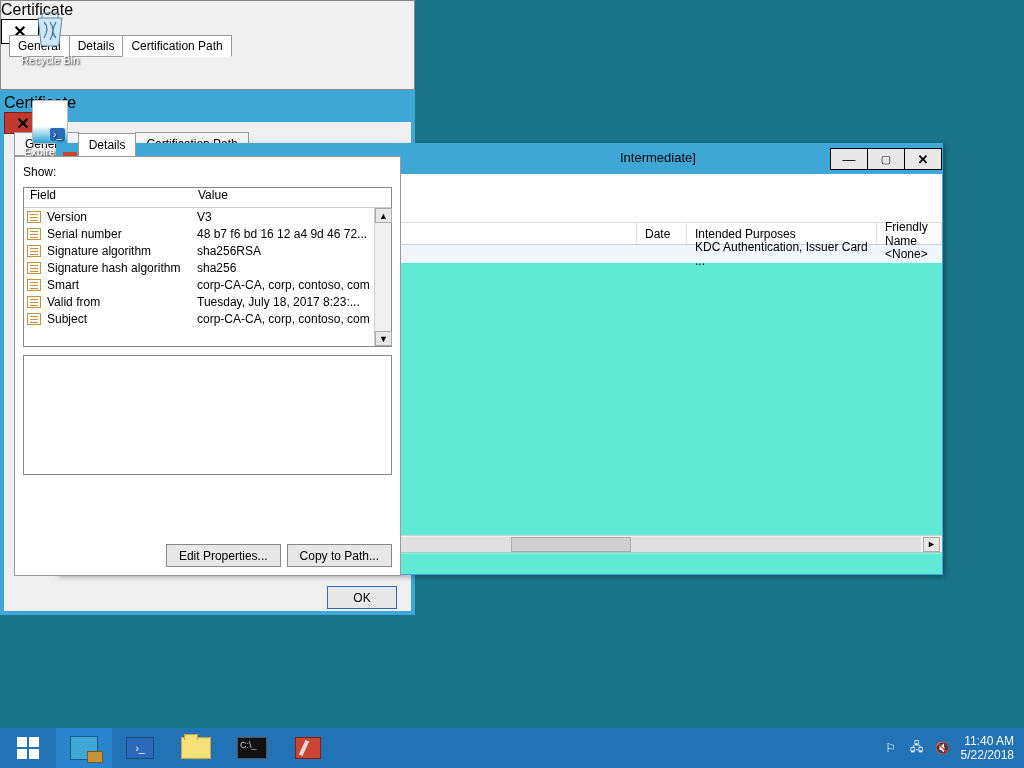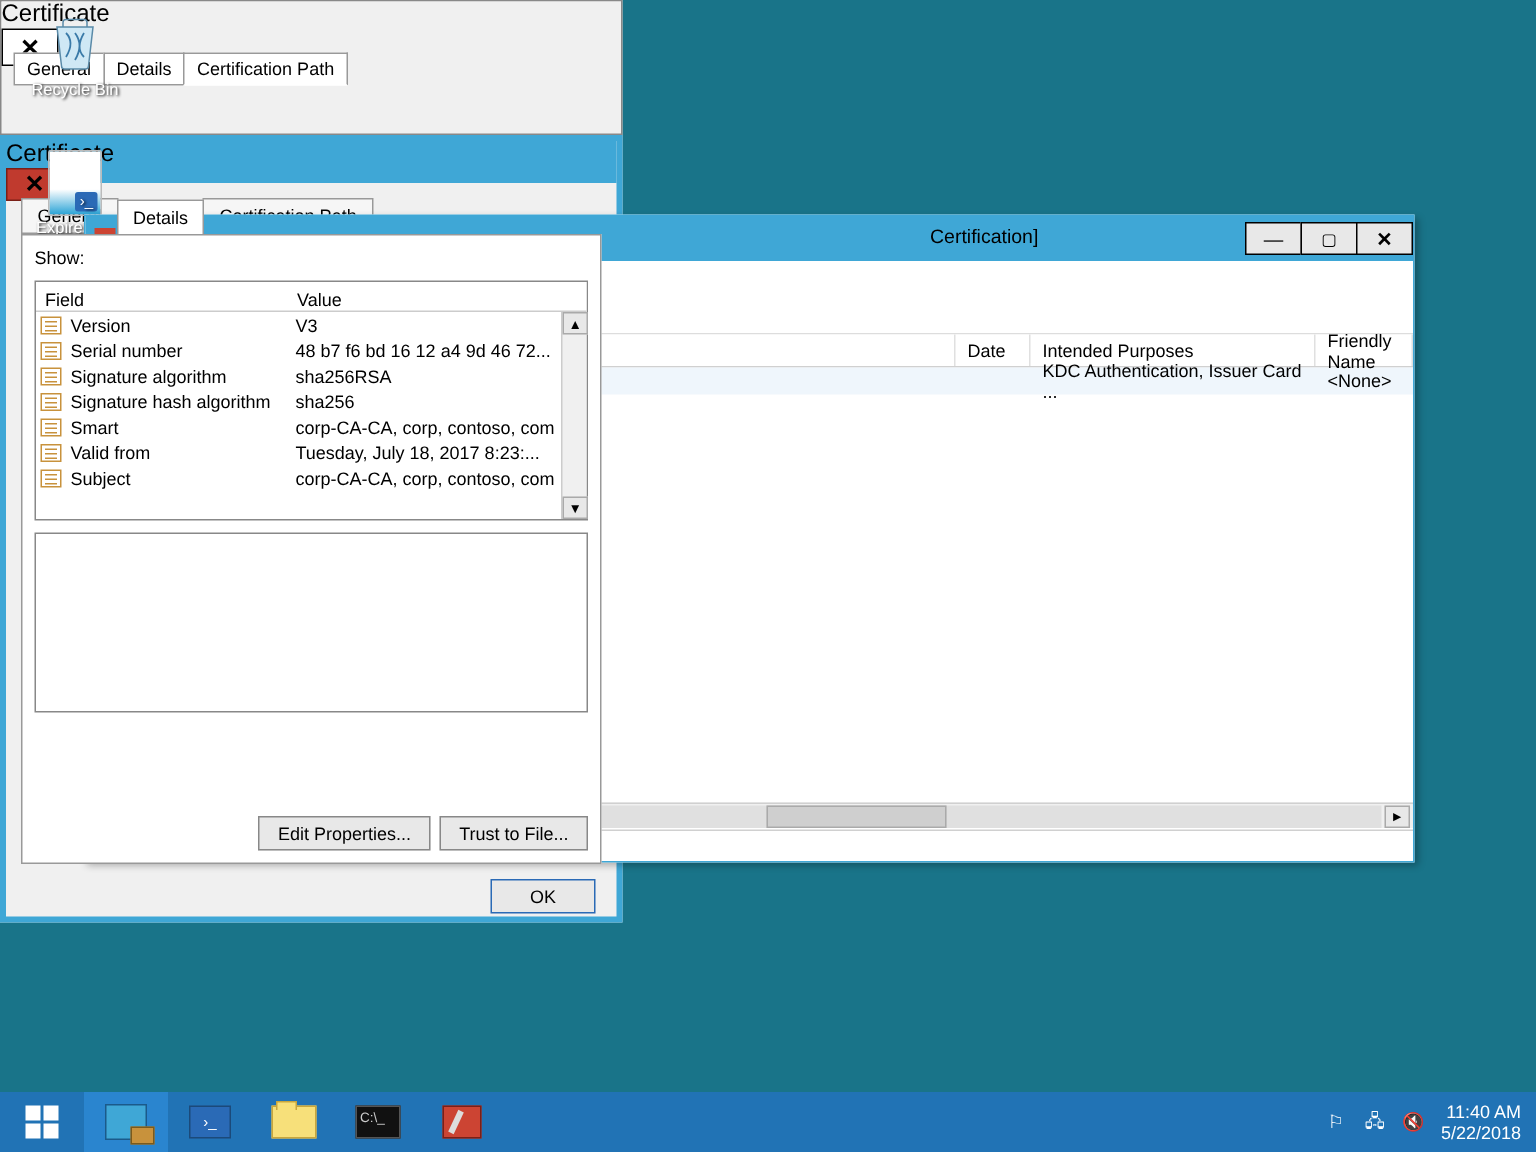--- a/index.html
+++ b/index.html
@@ -8,21 +8,21 @@
 
 .desk-icon { position:absolute; width:80px; text-align:center; color:#fff; font-size:11px; text-shadow:1px 1px 2px #000; }
 .desk-icon .glyph { width:48px; height:48px; margin:0 auto 2px; display:flex; align-items:center; justify-content:center; font-size:32px; }
 .recycle { left:10px; top:4px; }
 .expirete { left:10px; top:100px; }
 .recycle .glyph svg { width:40px; height:40px; }
 .expirete .glyph { background:linear-gradient(#fff 60%, #2aa3d6); border-radius:2px; width:36px; height:44px; position:relative; border:1px solid #bbb; }
 .expirete .glyph::after{content:"›_";position:absolute;bottom:2px;right:2px;color:#fff;background:#2a6ab6;font-size:10px;padding:1px 3px;border-radius:2px;}
 
 
-.win { position:absolute; background:#ffffff; border:1px solid #3fa7d6; box-shadow:2px 2px 5px rgba(0,0,0,.3); }
+.win { position:absolute; background:#5eead4; border:1px solid #3fa7d6; box-shadow:2px 2px 5px rgba(0,0,0,.3); }
 .win .titlebar { height:30px; background:#3fa7d6; display:flex; align-items:center; color:#000; font-size:13px; position:relative; }
 .win .titlebar .title { flex:1; text-align:center; }
 .winbtn { width:38px; height:22px; border:1px solid #000; background:#e8e8e8; display:inline-flex; align-items:center; justify-content:center; font-size:13px; margin-left:-1px;}
 .winbtn.close { background:#d64a3f; color:#000; font-weight:bold;}
 .winbtn.min::after{content:"—";}
 .winbtn.max::after{content:"▢";font-size:11px;}
 .winbtn.close::after{content:"✕";}
 
 
 #mmc { left:56px; top:143px; width:887px; height:432px; }
@@ -64,21 +64,21 @@
 #cert { left:205px; top:113px; width:415px; height:525px; border:4px solid #3fa7d6; background:#f0f0f0;}
 #cert .titlebar { background:#3fa7d6; height:28px;}
 #cert .closebtn { width:38px;height:22px;background:#c03a2e;border:1px solid #7a1f17;display:flex;align-items:center;justify-content:center;font-weight:bold;color:#000;margin-right:2px;}
 #cert .tabs { display:flex; padding:10px 10px 0; font-size:12px;}
 #cert .tab { padding:4px 10px; border:1px solid #999; background:#f6f6f6; margin-right:-1px;}
 #cert .tab.active{background:#fff; border-bottom-color:#fff; position:relative; top:1px;}
 #cert .tabbody { margin:0 10px 10px; background:#fff; border:1px solid #999; height:420px; padding:8px; position:relative;}
 .showrow { display:flex; align-items:center; gap:6px; font-size:12px; margin-bottom:8px;}
 .showrow select { width:180px; height:21px; font-size:12px; border:1px solid #888;}
 .detailslist { border:1px solid #888; height:160px; font-size:12px; position:relative; }
-.dl-head { display:flex; background:#fff; height:20px; align-items:flex-end; border-bottom:1px solid #ccc;}
+.dl-head { display:flex; background:#fff; height:20px; align-items:flex-start; border-bottom:1px solid #ccc;}
 .dl-head .c{padding:0 6px;}
 .c1{width:168px;} .c2{flex:1;}
 .dl-body { overflow:hidden; }
 .dl-row { display:flex; height:17px; align-items:center;}
 .dl-row .cico{width:14px;height:12px;margin:0 3px;border:1px solid #c8923c;background:#fff;position:relative;}
 .dl-row .cico::before{content:"";position:absolute;left:2px;top:2px;right:2px;height:1px;background:#c8923c;box-shadow:0 3px 0 #c8923c,0 6px 0 #c8923c;}
 .dl-row .c{padding:0 3px;white-space:nowrap;overflow:hidden;}
 .dscroll{position:absolute;right:0;top:20px;bottom:0;width:17px;background:#f0f0f0;border-left:1px solid #ccc;display:flex;flex-direction:column;justify-content:space-between;}
 .descbox { border:1px solid #888; height:120px; margin-top:8px; background:#fff;}
 .btnrow { position:absolute; right:8px; bottom:8px; display:flex; gap:6px;}
@@ -334,21 +334,21 @@
           </div>
         </div>
       <div class="dscroll">
         <span class="sbtn">▲</span>
         <span class="sbtn">▼</span>
       </div>
     </div>
     <div class="descbox"></div>
     <div class="btnrow">
       <button class="dlgbtn">Edit Properties...</button>
-      <button class="dlgbtn">Trust to File...</button>
+      <button class="dlgbtn">Copy to Path...</button>
     </div>
   </div>
   <div class="okrow">
     <button class="dlgbtn" style="border:1px solid #2a6ab6">OK</button>
   </div>
 </div>
 
 <div id="taskbar">
   <div class="task start">
       <div class="startflag">
@@ -377,13 +377,13 @@
     <span class="tico">⚐</span>
     <span class="tico">🖧</span>
     <span class="tico" style="color:#f55">🔇</span>
     <div class="clock">
       <div>11:40 AM</div>
       <div>5/22/2018</div>
     </div>
   </div>
 </div>
 
-<div style="position:absolute;left:620px;top:150px;font-size:13px;color:#000">Certification]</div>
+<div style="position:absolute;left:620px;top:150px;font-size:13px;color:#000">Intermediate]</div>
 
 </body></html>

